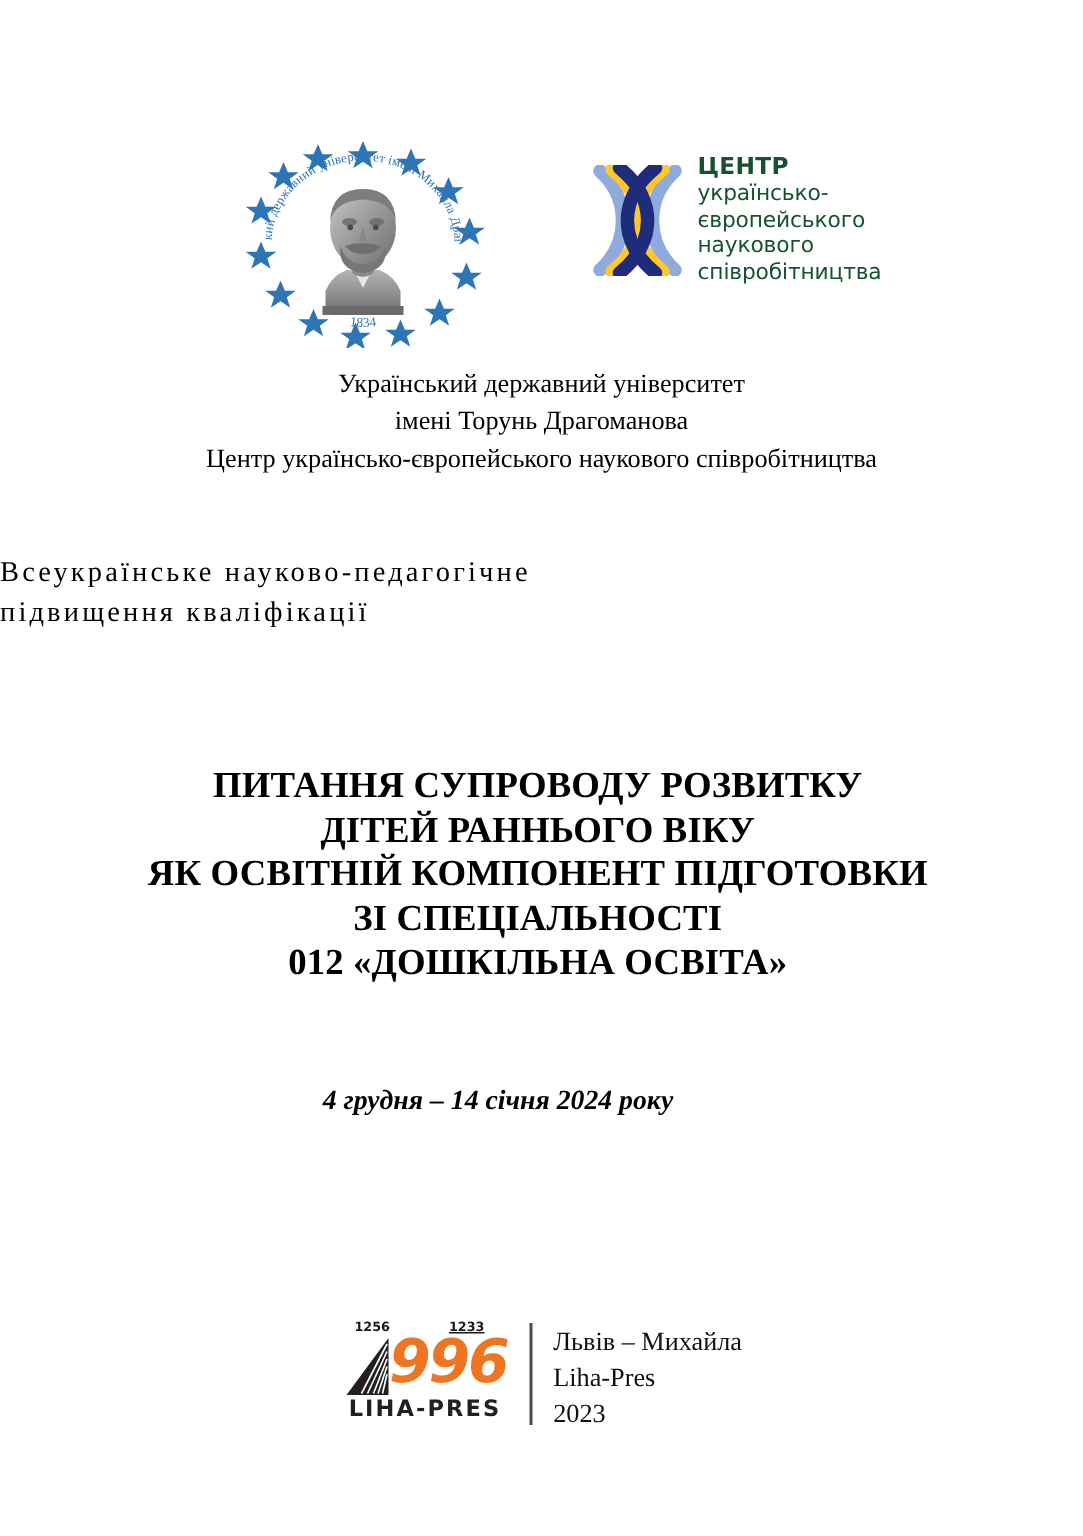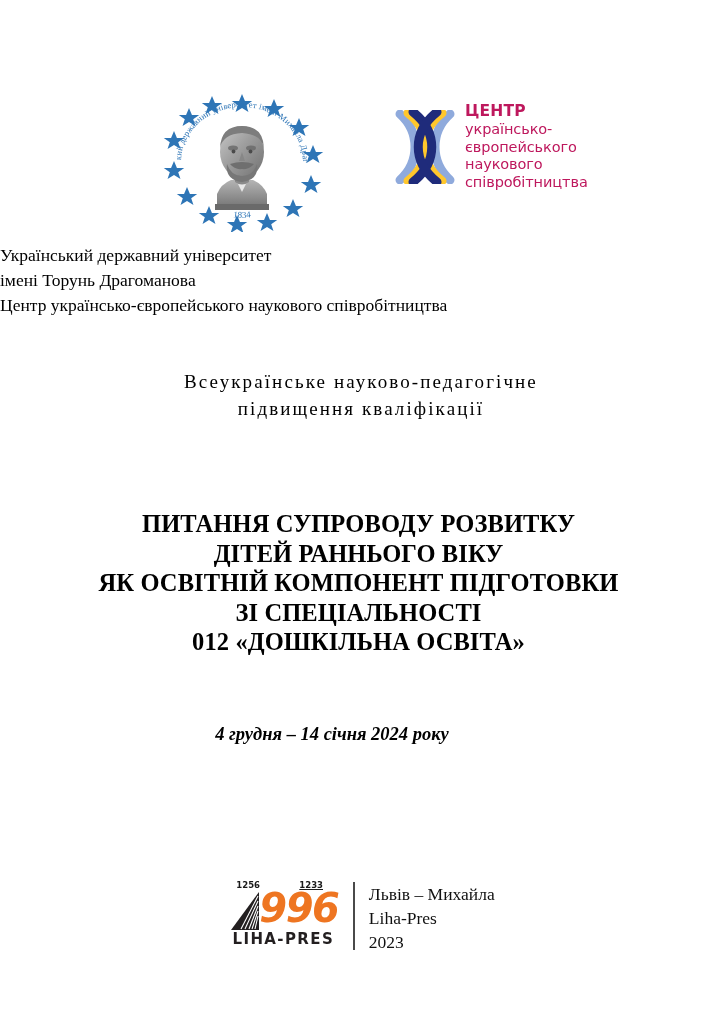--- a/index.html
+++ b/index.html
@@ -71,55 +71,55 @@
     align-items: center;
   }
   .centre-mark {
     width: 62px;
     height: 74px;
     flex: 0 0 62px;
   }
   .centre-text {
     margin-left: 9px;
     font-family: "DejaVu Sans", sans-serif;
-    color: #be185d;
+    color: #14532d;
     line-height: 1.22;
   }
   .centre-text .l1 {
     font-size: 15.5px;
     font-weight: bold;
     letter-spacing: 0.2px;
   }
   .centre-text .l2,
   .centre-text .l3 {
     font-size: 14.5px;
     font-weight: normal;
     letter-spacing: -0.1px;
   }
 
   
   .institution {
     position: absolute;
     top: 243px;
     left: 0;
     width: 722px;
-    text-align: left;
+    text-align: center;
     font-family: "Liberation Serif", serif;
     font-size: 17.5px;
     line-height: 25px;
     color: #000;
   }
 
   
   .event {
     position: absolute;
     top: 368px;
     left: 0;
     width: 722px;
-    text-align: center;
+    text-align: left;
     font-family: "Liberation Serif", serif;
     font-size: 19px;
     line-height: 27px;
     letter-spacing: 2.1px;
     color: #000;
   }
 
   
   .main-title {
     position: absolute;

